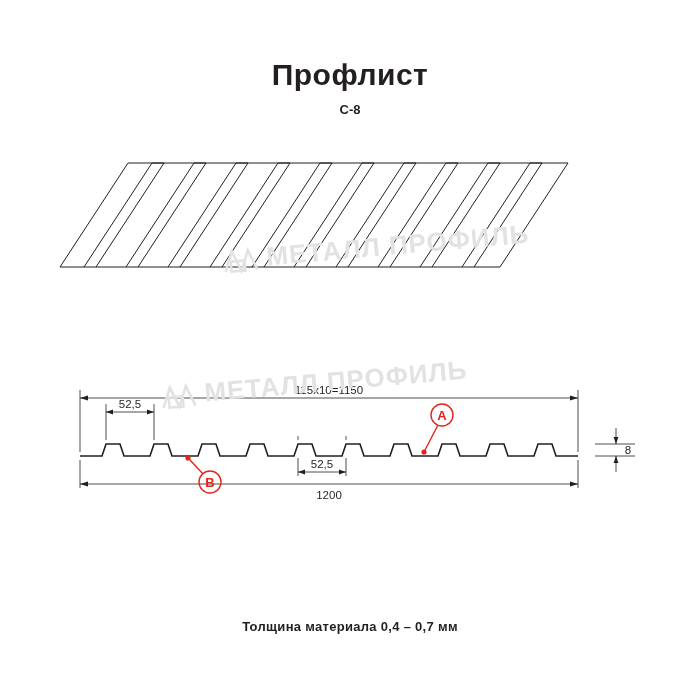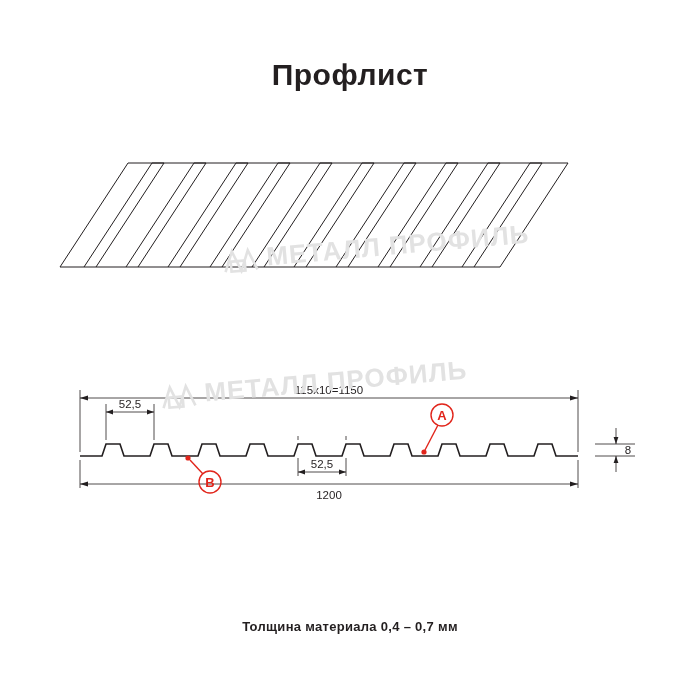--- a/index.html
+++ b/index.html
@@ -101,20 +101,21 @@
     font-size: 11.5px;
     text-anchor: middle;
   }
 </style>
 </head>
 <body>
 
 <div class="page">
 
   <div class="title">Профлист</div>
+  <div class="subtitle">С-8</div>
 
   <div class="iso-wrap">
     <svg width="580" height="170" viewBox="0 0 580 170">
       <g class="ln thin" stroke-linejoin="miter" stroke-linecap="butt">
 
         <path d="M68,23 L508,23"></path>
 
         <path d="M0,127 L440,127"></path>
 
         <path d="M68,23 L0,127"></path>

